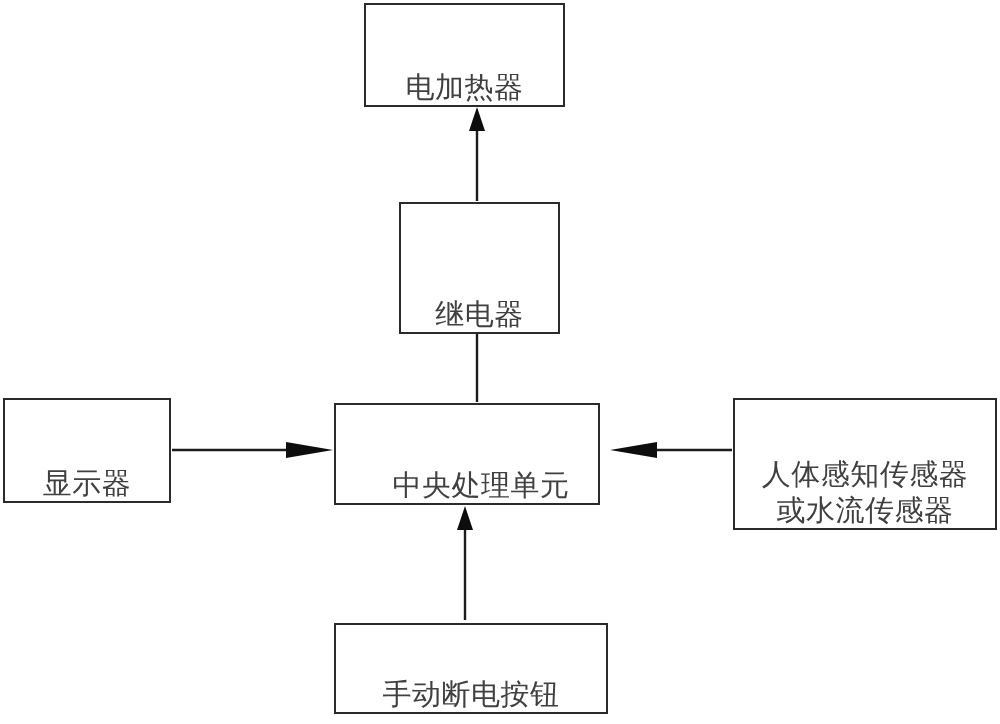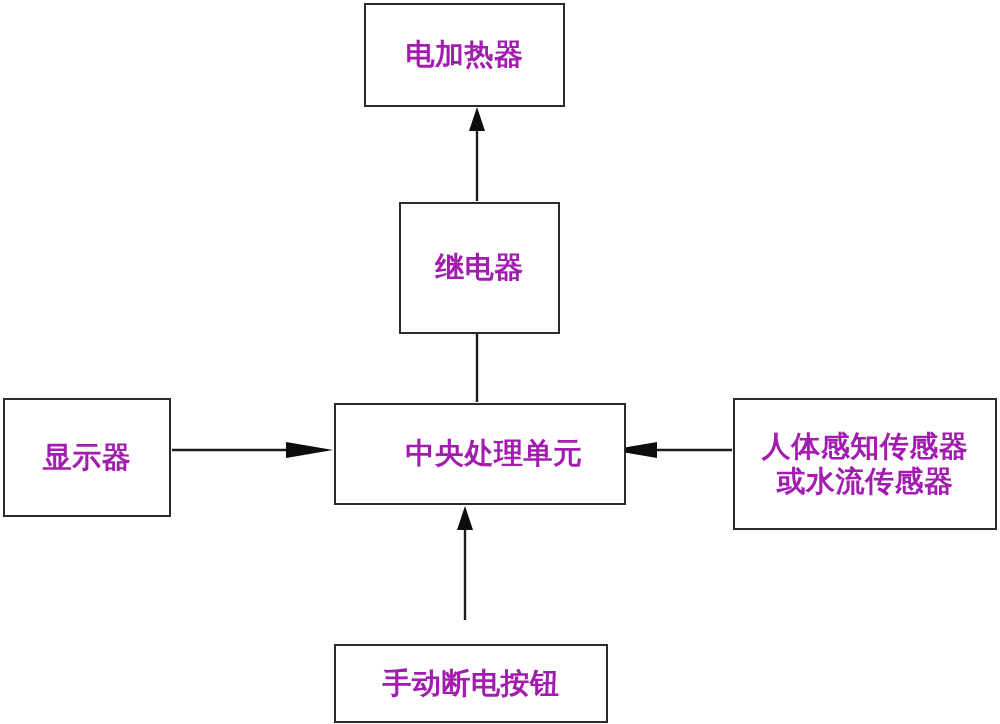--- a/index.html
+++ b/index.html
@@ -17,30 +17,29 @@
     height: 724px;
     background: #ffffff;
     overflow: hidden;
   }
   .node {
     position: absolute;
     box-sizing: border-box;
     border: 2px solid #2b2b2b;
     background: #ffffff;
     display: flex;
-    align-items: center;
+    align-items: flex-end;
     justify-content: center;
     text-align: center;
-    color: #a21caf;
+    color: #404040;
     font-size: 29px;
     line-height: 1.22;
     letter-spacing: 0.5px;
     white-space: pre-line;
     font-family: "Liberation Serif", "DejaVu Serif", serif;
-    font-weight: bold;
   }
   .node .node-label {
     display: block;
     width: 100%;
     white-space: pre-line;
   }
   .edge-svg {
     position: absolute;
     left: 0;
     top: 0;
@@ -92,30 +91,30 @@
   </svg>
 
   <div class="node" style="left:364px; top:3px; width:201px; height:104px;">
     <span class="node-label">电加热器</span>
   </div>
 
   <div class="node" style="left:399px; top:202px; width:161px; height:132px;">
     <span class="node-label">继电器</span>
   </div>
 
-  <div class="node" style="left:334px; top:403px; width:292px; height:102px;padding-left:28px;">
+  <div class="node" style="left:334px; top:403px; width:266px; height:102px;padding-left:28px;">
     <span class="node-label">中央处理单元</span>
   </div>
 
-  <div class="node" style="left:3px; top:398px; width:168px; height:119px;">
+  <div class="node" style="left:3px; top:398px; width:168px; height:105px;">
     <span class="node-label">显示器</span>
   </div>
 
   <div class="node" style="left:733px; top:398px; width:264px; height:132px;">
     <span class="node-label">人体感知传感器
 或水流传感器</span>
   </div>
 
-  <div class="node" style="left:334px; top:644px; width:274px; height:79px;">
+  <div class="node" style="left:334px; top:623px; width:274px; height:91px;">
     <span class="node-label">手动断电按钮</span>
   </div>
 
 </div>
 
 </body></html>

